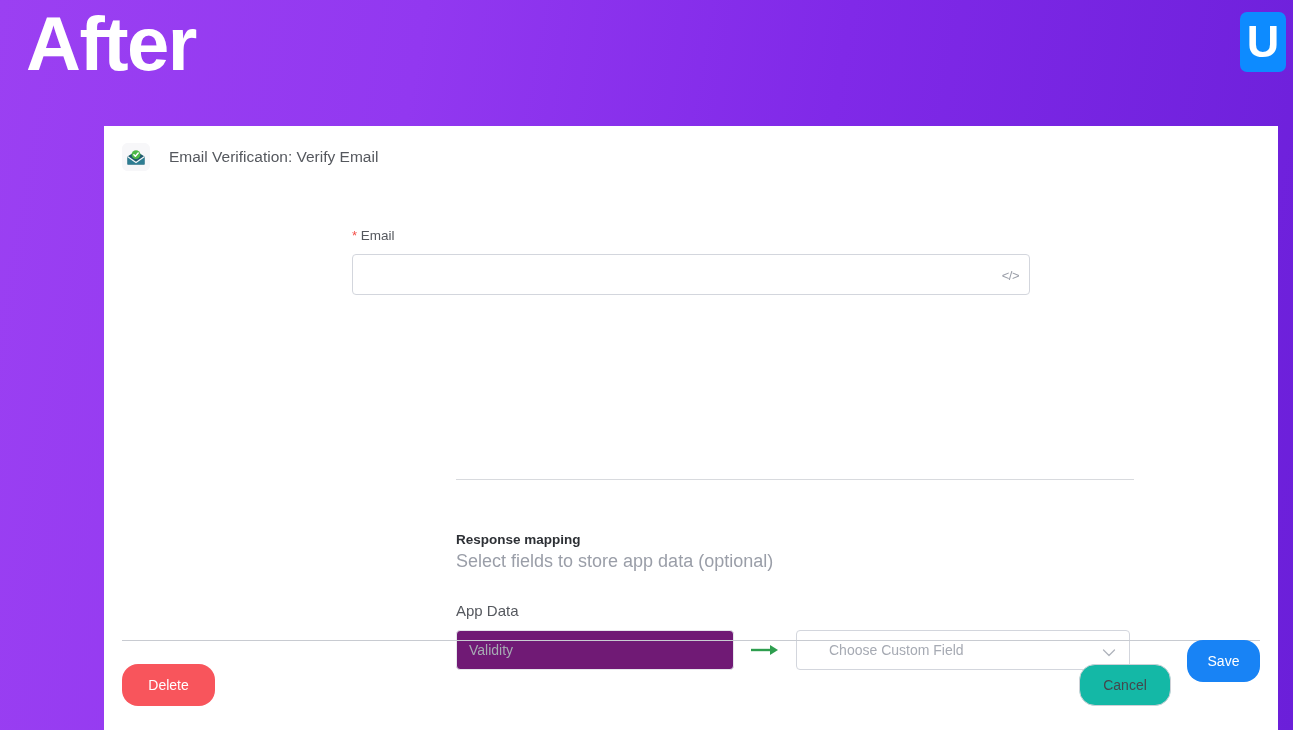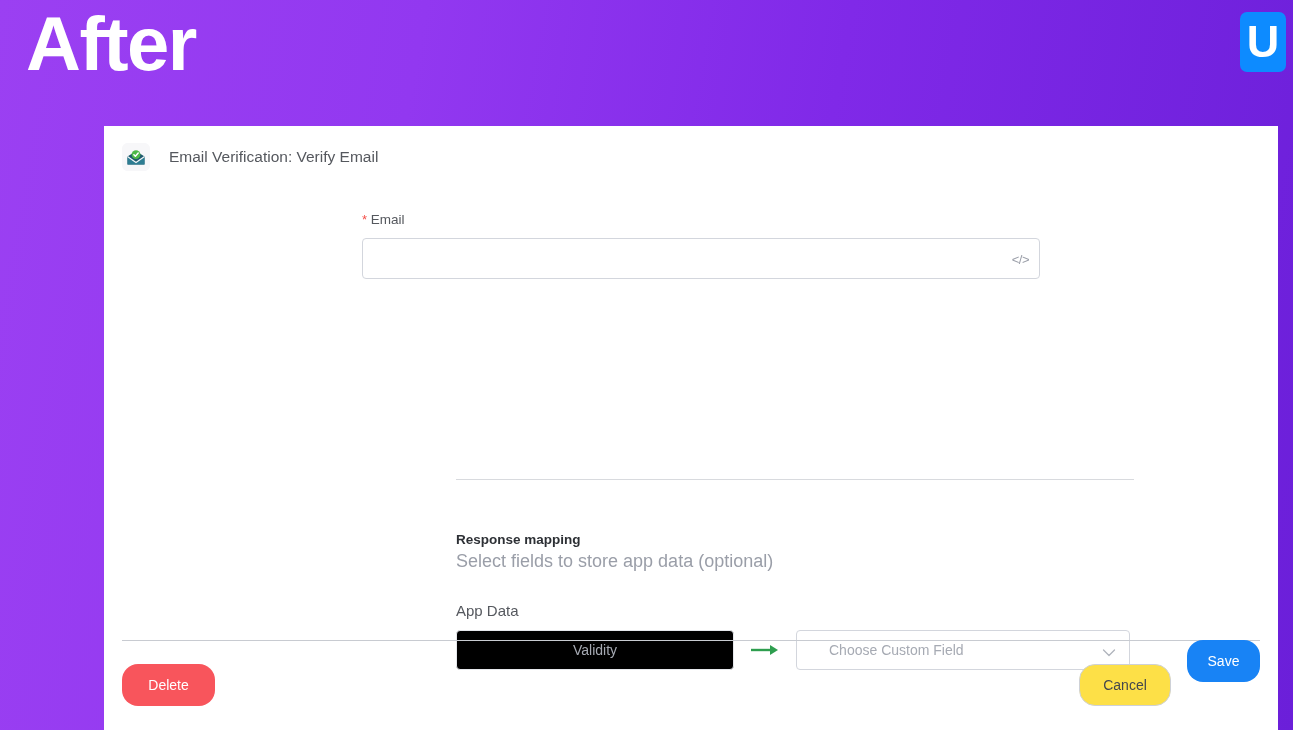--- a/index.html
+++ b/index.html
@@ -92,23 +92,22 @@
     font-weight: normal;
     letter-spacing: 0.2px;
   }
   #ann-input  { left: 184px; top: 264px; }
   #ann-output { left: 174px; top: 467px; }
 
   
   #form {
     position: absolute;
     left: 248px;
-    top: 86px;
+    top: 102px;
     width: 678px;
-    margin-left: 10px;
   }
 
   .field-label {
     font-size: 13.5px;
     color: #55585e;
     margin-bottom: 11px;
   }
   .req-star { color: #f4504a; font-size: 13px; }
 
   #email-input-wrap {
@@ -179,27 +178,26 @@
   .map-label {
     font-size: 15px;
     color: #55585e;
     margin-bottom: 11px;
   }
   #appdata-field {
     width: 278px;
     height: 40px;
     border: 1px solid #e6e8ec;
     border-radius: 4px;
-    background: #000000;
+    background: #701a75;
     font-size: 14px;
     color: #a6aab3;
     padding: 0 12px;
     line-height: 38px;
     font-family: "Liberation Sans", sans-serif;
-    text-align: center;
   }
   #arrow-wrap {
     width: 62px;
     height: 40px;
     display: flex;
     align-items: center;
     justify-content: center;
   }
   #custom-select {
     position: relative;
@@ -248,21 +246,21 @@
     height: 42px;
     background: #f8555c;
     color: #ffffff;
   }
   #cancel-btn {
     position: absolute;
     left: 975px;
     top: 538px;
     width: 92px;
     height: 42px;
-    background: #fde047;
+    background: #14b8a6;
     color: #44474d;
     border: 1px solid #ced1d7;
   }
   #save-btn {
     position: absolute;
     left: 1083px;
     top: 514px;
     width: 73px;
     height: 42px;
     background: #1883f5;

